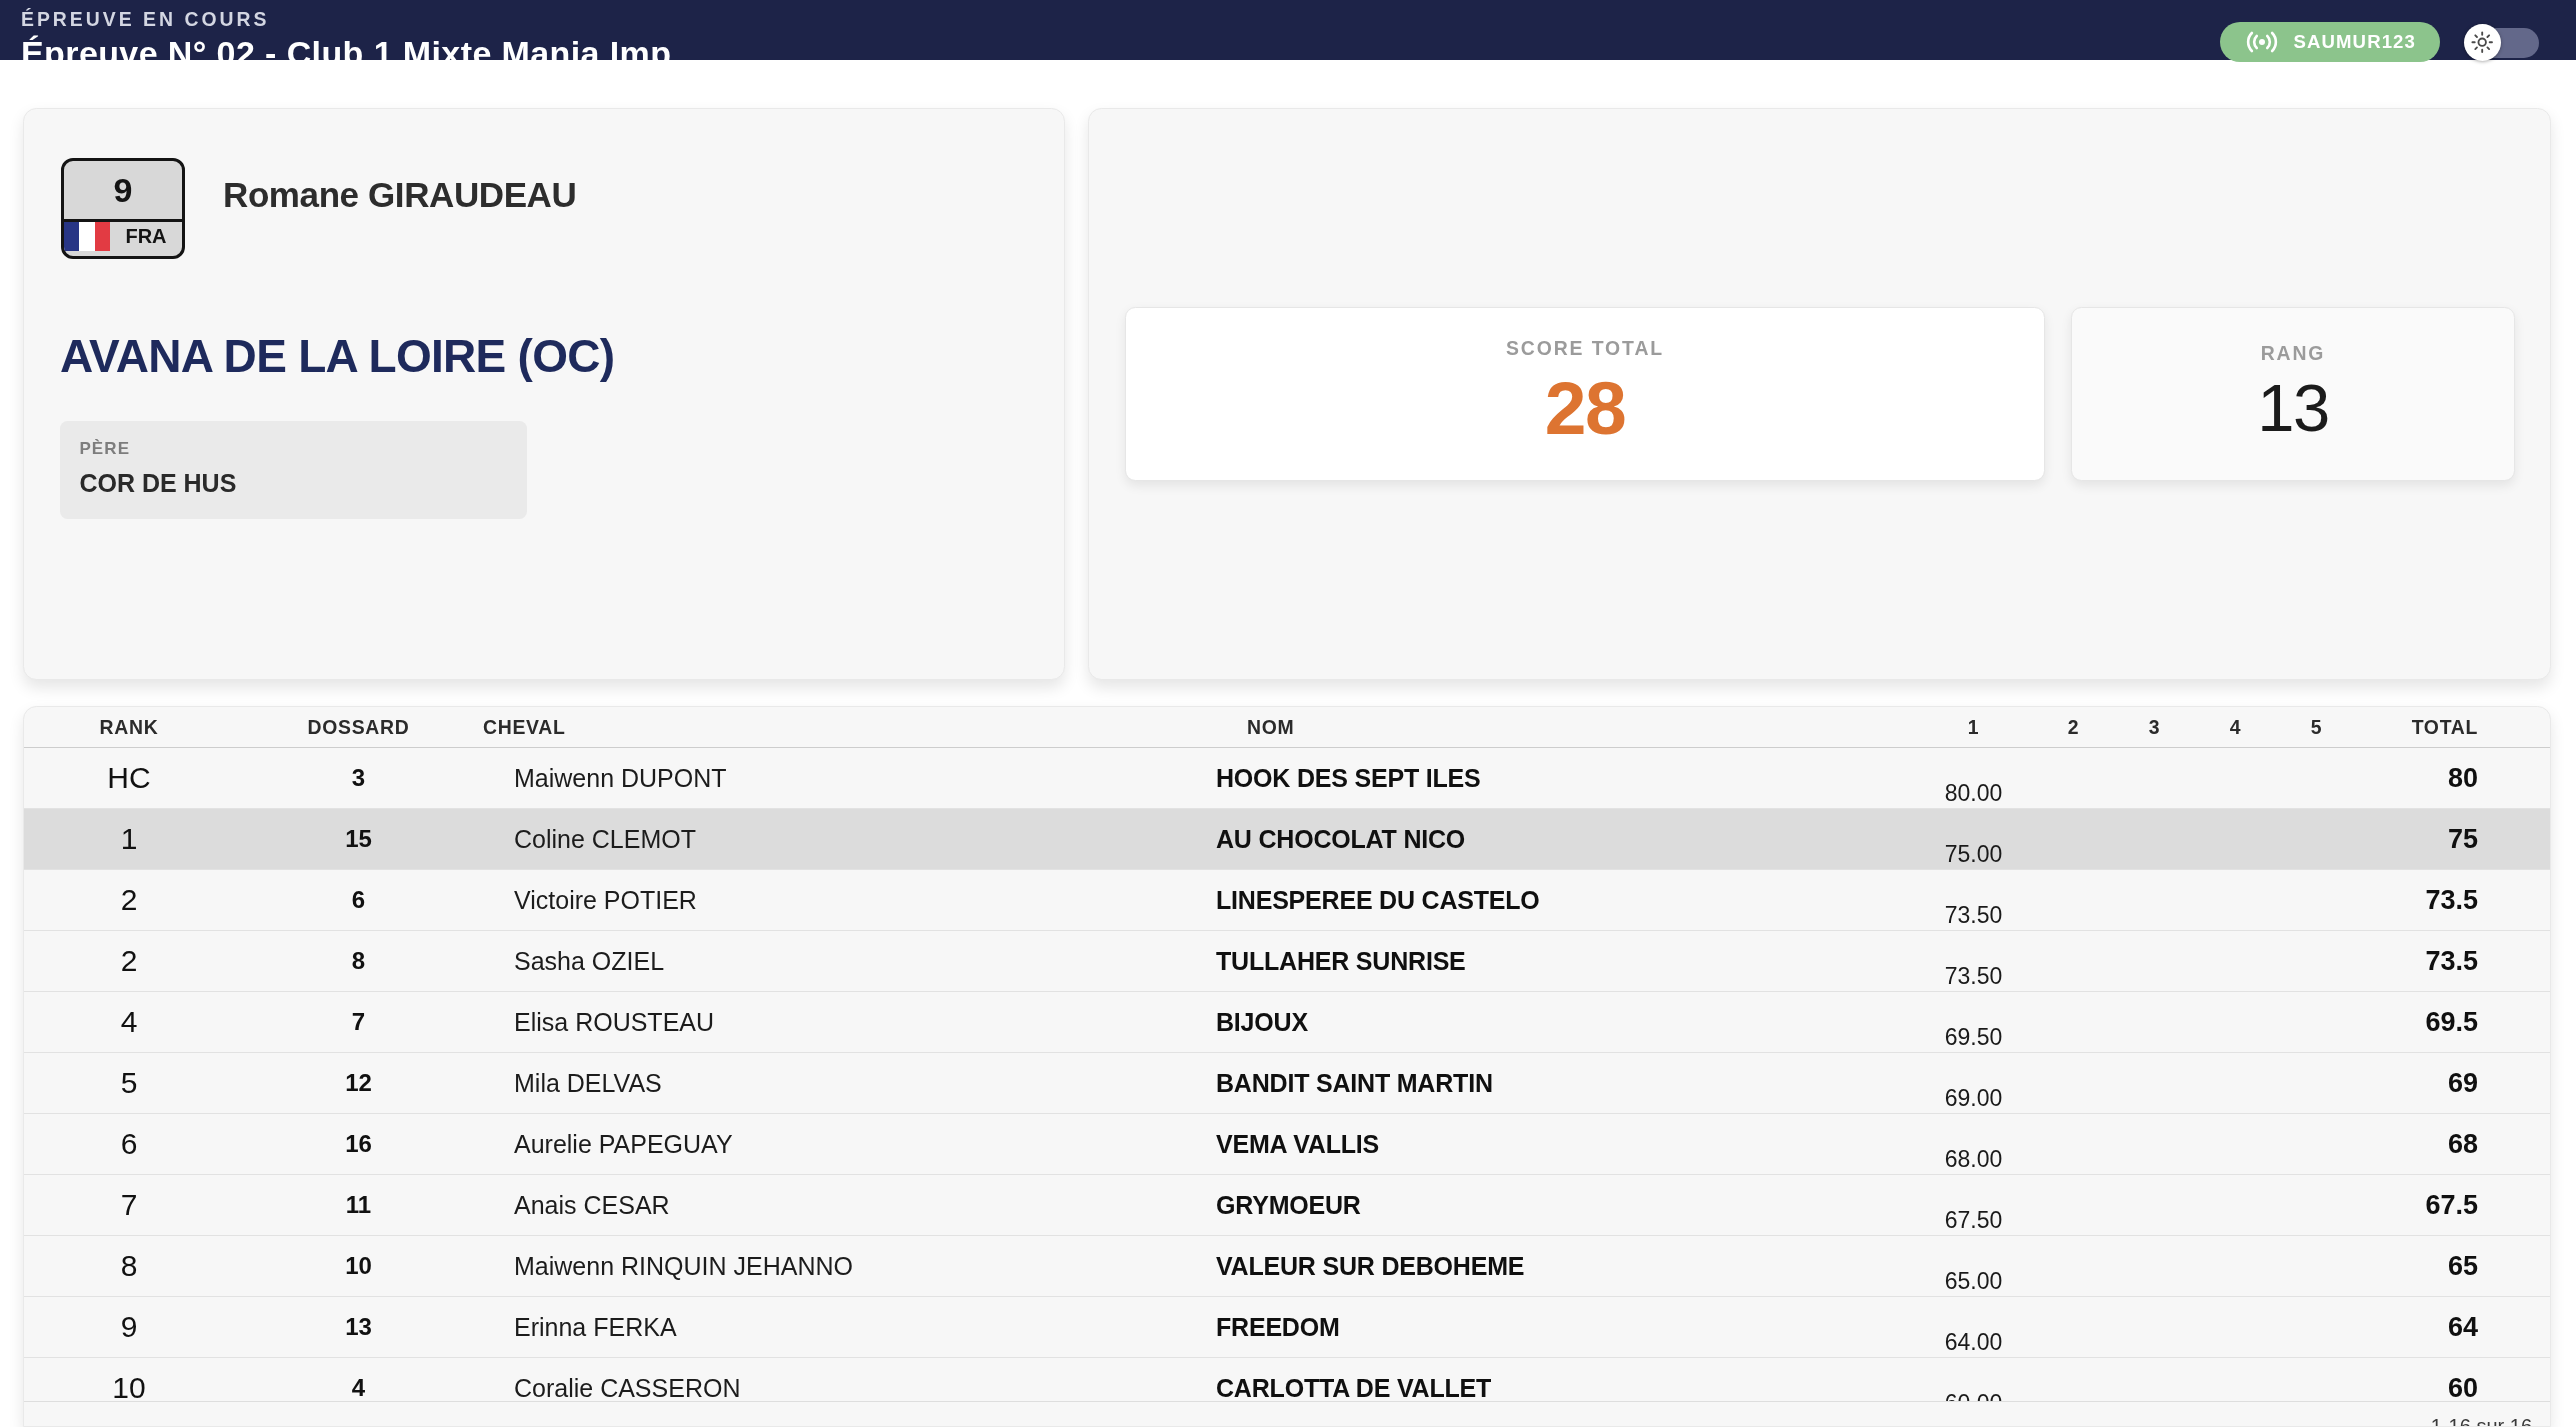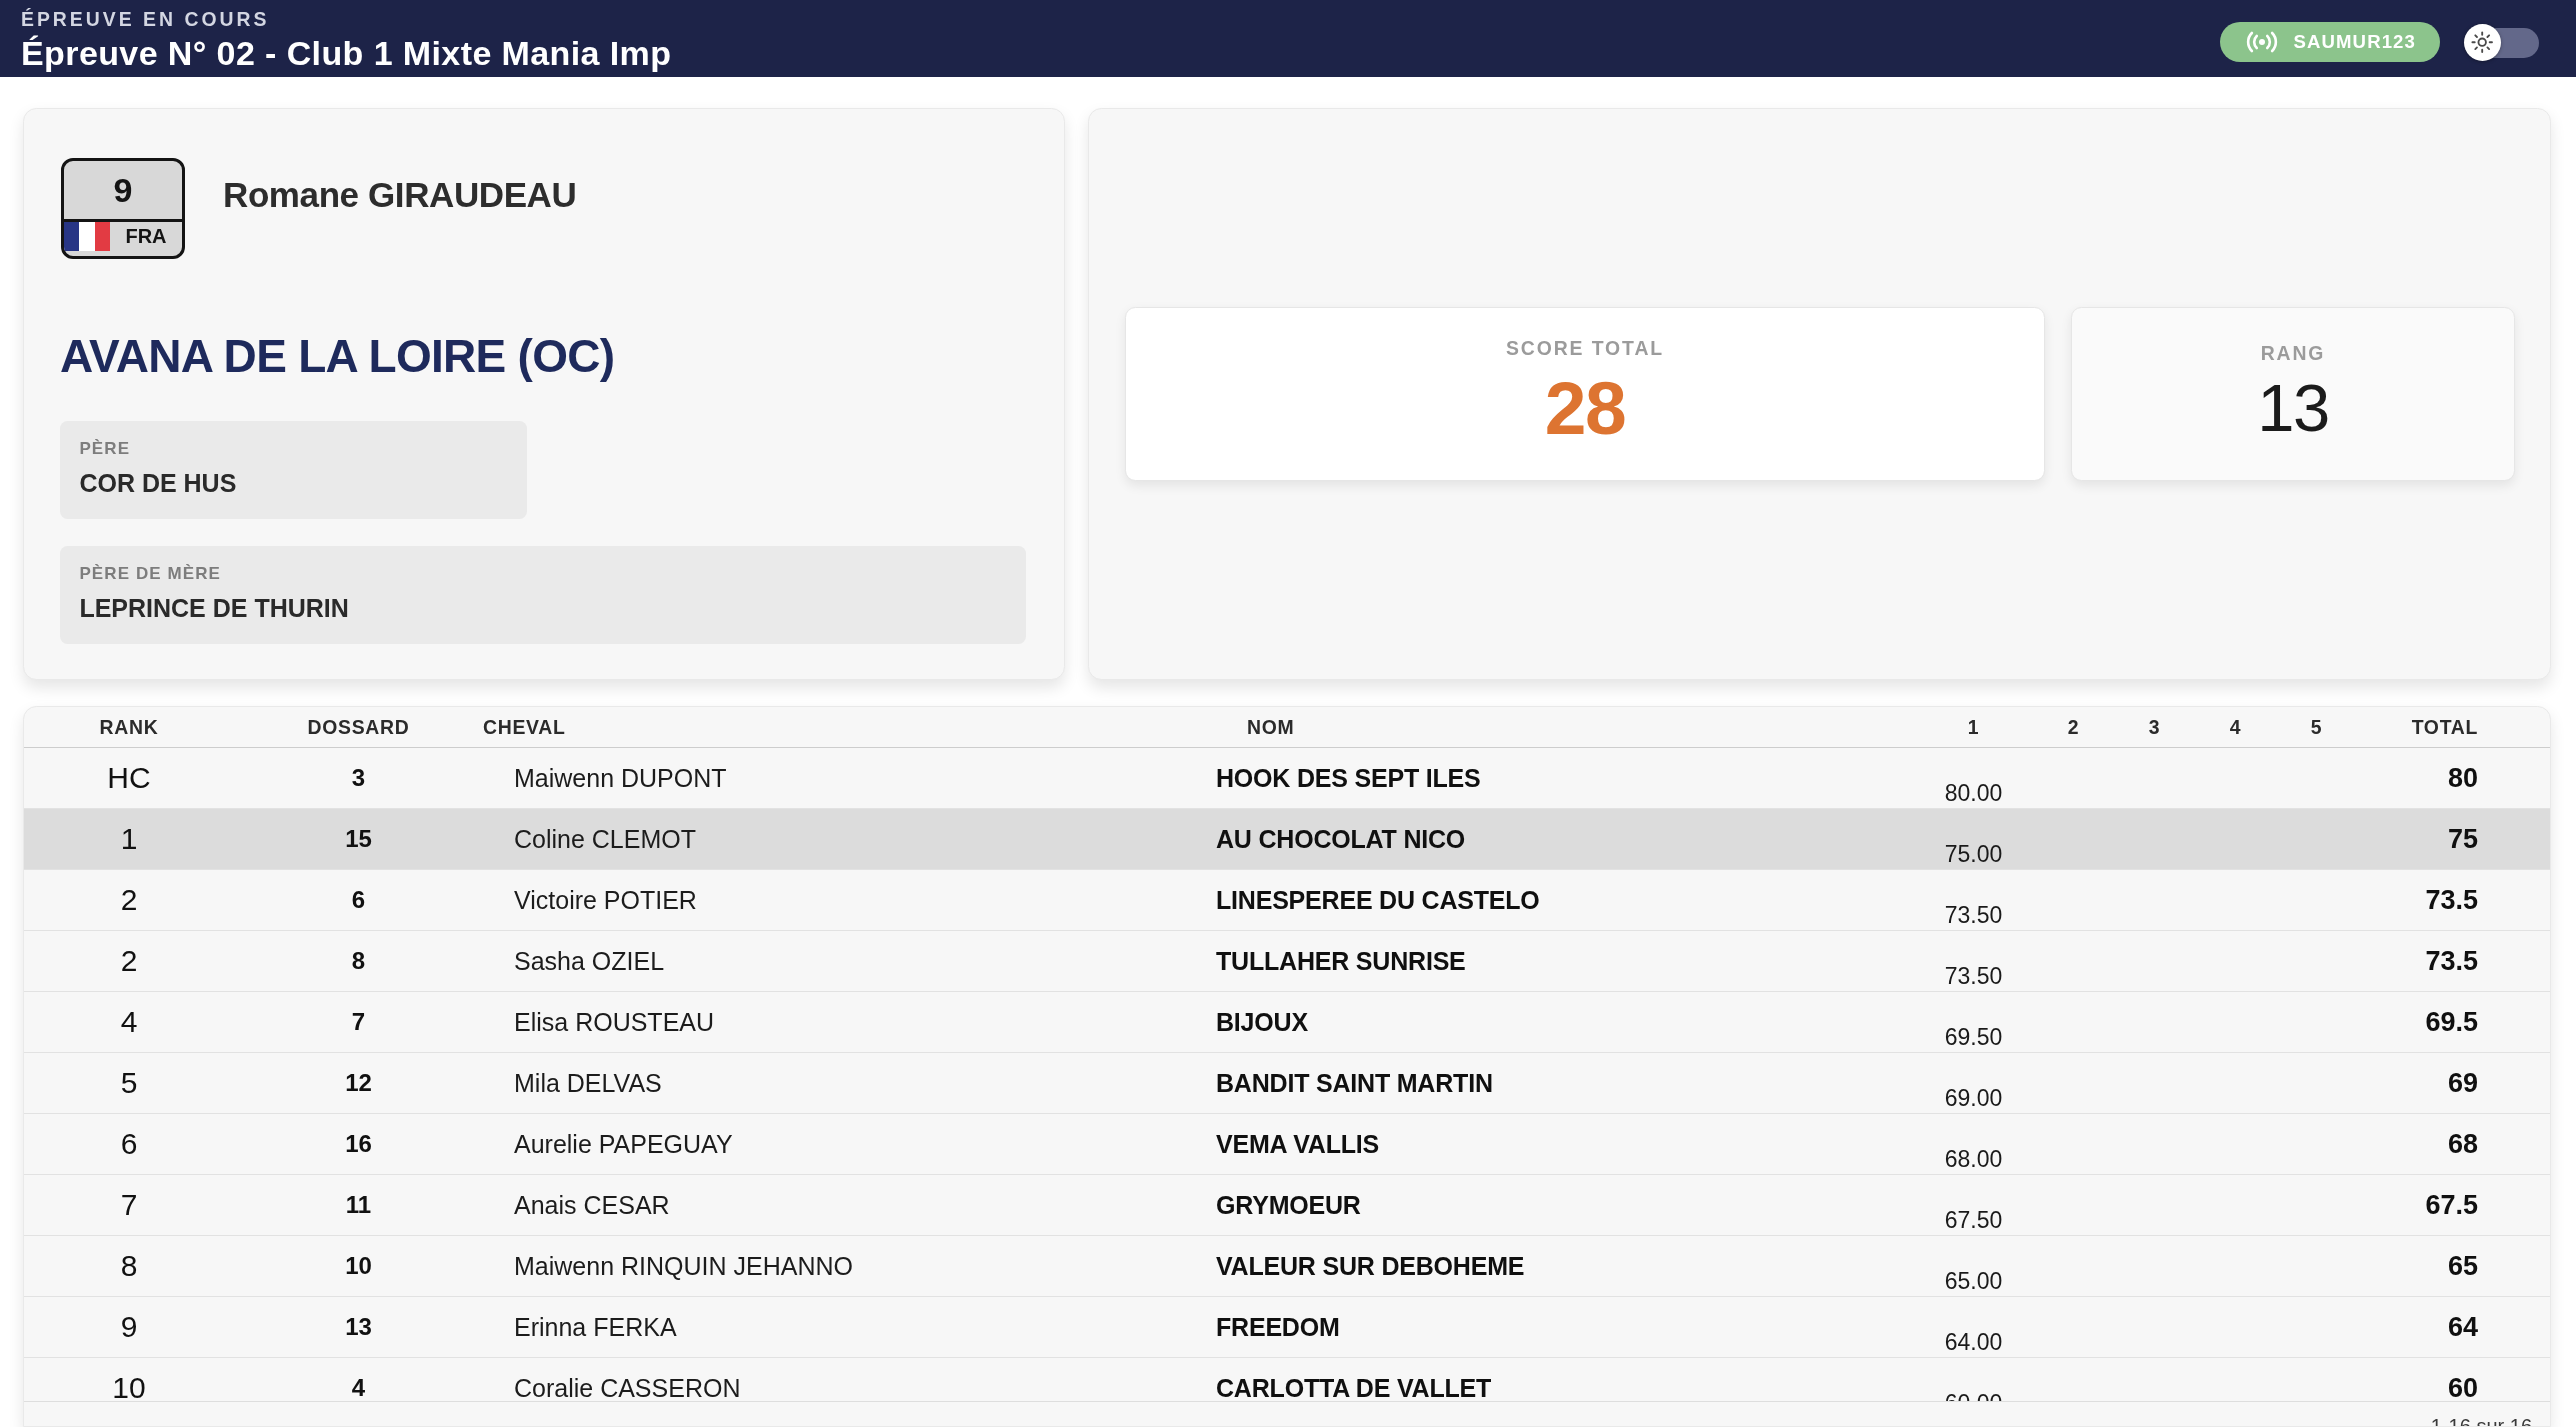--- a/index.html
+++ b/index.html
@@ -5,21 +5,21 @@
   * { margin:0; padding:0; box-sizing:border-box; }
   html,body { width:2576px; height:1427px; }
   body {
     position:relative; overflow:hidden;
     background:#ffffff;
     font-family:"Liberation Sans", sans-serif;
     color:#1c1c1c;
   }
 
   
-  .topbar { position:absolute; left:0; top:0; width:2576px; height:77px; background:#1d2348; }
+  .topbar { position:absolute; left:0; top:0; width:2576px; height:60px; background:#1d2348; }
   .eyebrow { position:absolute; left:21px; top:8.2px; font-size:19.4px; font-weight:700; letter-spacing:3px; color:#d3d6e2; }
   .title   { position:absolute; left:21px; top:34px; font-size:34px; font-weight:700; letter-spacing:0.4px; color:#ffffff; }
   .stream-badge {
     position:absolute; right:136px; top:22.4px; height:40px; border-radius:20px;
     background:#8cc48c; color:#ffffff; display:flex; align-items:center; gap:13.4px;
     padding:0 24px; font-size:18.6px; font-weight:700; letter-spacing:1.1px; cursor:pointer;
   }
   .toggle { position:absolute; right:37px; top:24px; width:75px; height:37px; cursor:pointer; }
   .toggle-track { position:absolute; left:9px; top:3.7px; width:66px; height:30px; border-radius:15px; background:#63688a; }
   .toggle-knob {
@@ -142,24 +142,20 @@
       <div class="bib-country">FRA</div>
     </div>
   </div>
   <div class="rider-name">Romane GIRAUDEAU</div>
   <div class="horse-name">AVANA DE LA LOIRE (OC)</div>
 
   <div class="ped-box ped-pere">
     <div class="ped-label">PÈRE</div>
     <div class="ped-value">COR DE HUS</div>
   </div>
-  <div class="ped-box ped-pdm">
-    <div class="ped-label">PÈRE DE MÈRE</div>
-    <div class="ped-value">LEPRINCE DE THURIN</div>
-  </div>
 </div>
 
 <div class="card score-panel">
   <div class="metric-card score-card">
     <div class="metric-label">SCORE TOTAL</div>
     <div class="score-value">28</div>
   </div>
   <div class="metric-card rank-card">
     <div class="metric-label">RANG</div>
     <div class="rank-value">13</div>

